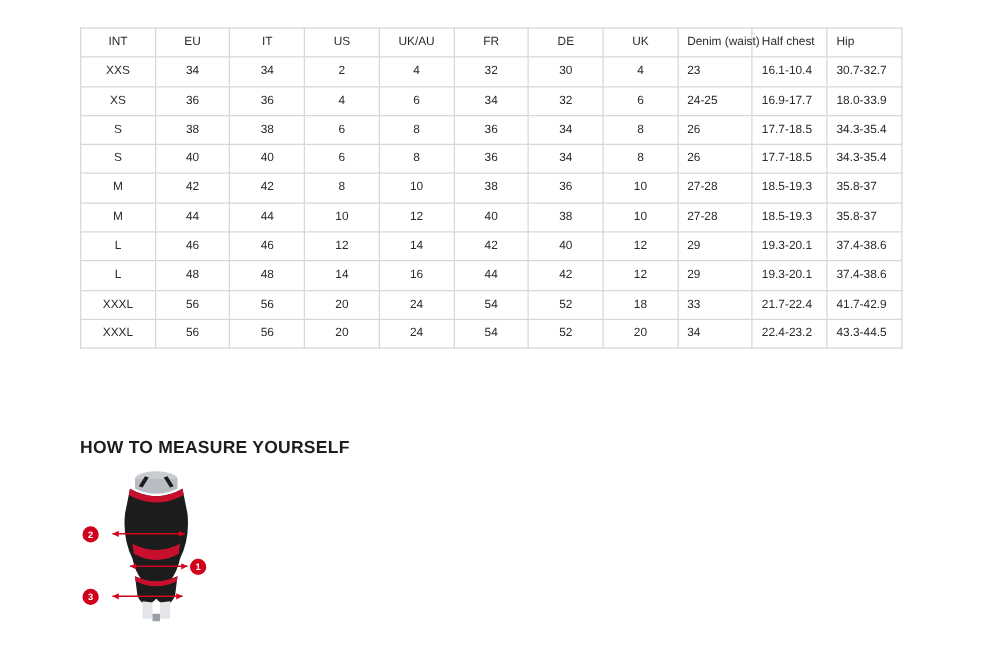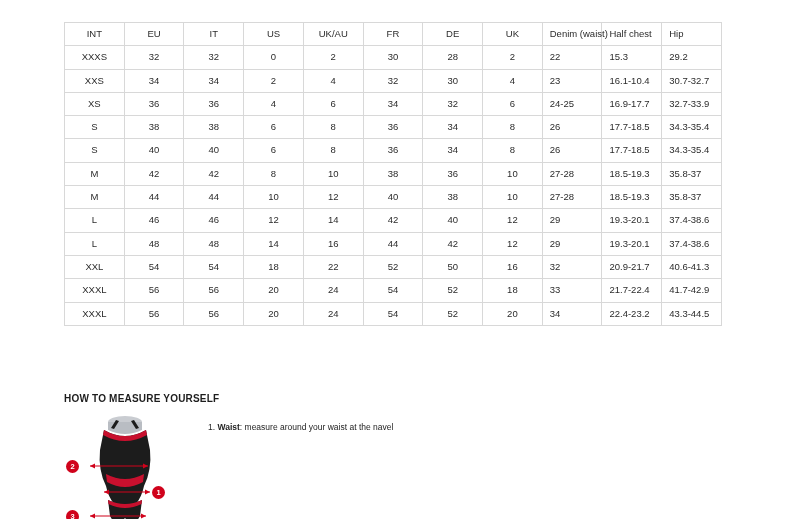--- a/index.html
+++ b/index.html
@@ -50,26 +50,25 @@
     padding-left: 7px;
   }
   
   .measure-section {
     position: absolute;
     left: 64px;
     top: 349px;
     width: 680px;
   }
   .measure-title {
-    font-size: 10px;
+    font-size: 14px;
     font-weight: bold;
     letter-spacing: 0.2px;
     color: #1d1d1d;
     margin-bottom: 8px;
-    margin-top: 44px;
   }
   .measure-body {
     position: relative;
     display: flex;
     align-items: flex-start;
   }
   .figure-box {
     position: relative;
     width: 122px;
     height: 125px;
@@ -123,33 +122,20 @@
             <th>FR</th>
             <th>DE</th>
             <th>UK</th>
             <th class="left-align">Denim (waist)</th>
             <th class="left-align">Half chest</th>
             <th class="left-align">Hip</th>
           </tr>
       </thead>
       <tbody id="table-body">
           <tr>
-            <td>XXXS</td>
-            <td>32</td>
-            <td>32</td>
-            <td>0</td>
-            <td>2</td>
-            <td>30</td>
-            <td>28</td>
-            <td>2</td>
-            <td class="left-align">22</td>
-            <td class="left-align">15.3</td>
-            <td class="left-align">29.2</td>
-          </tr>
-          <tr>
             <td>XXS</td>
             <td>34</td>
             <td>34</td>
             <td>2</td>
             <td>4</td>
             <td>32</td>
             <td>30</td>
             <td>4</td>
             <td class="left-align">23</td>
             <td class="left-align">16.1-10.4</td>
@@ -159,21 +145,21 @@
             <td>XS</td>
             <td>36</td>
             <td>36</td>
             <td>4</td>
             <td>6</td>
             <td>34</td>
             <td>32</td>
             <td>6</td>
             <td class="left-align">24-25</td>
             <td class="left-align">16.9-17.7</td>
-            <td class="left-align">32.7-33.9</td>
+            <td class="left-align">18.0-33.9</td>
           </tr>
           <tr>
             <td>S</td>
             <td>38</td>
             <td>38</td>
             <td>6</td>
             <td>8</td>
             <td>36</td>
             <td>34</td>
             <td>8</td>
@@ -238,33 +224,20 @@
             <td>48</td>
             <td>48</td>
             <td>14</td>
             <td>16</td>
             <td>44</td>
             <td>42</td>
             <td>12</td>
             <td class="left-align">29</td>
             <td class="left-align">19.3-20.1</td>
             <td class="left-align">37.4-38.6</td>
-          </tr>
-          <tr>
-            <td>XXL</td>
-            <td>54</td>
-            <td>54</td>
-            <td>18</td>
-            <td>22</td>
-            <td>52</td>
-            <td>50</td>
-            <td>16</td>
-            <td class="left-align">32</td>
-            <td class="left-align">20.9-21.7</td>
-            <td class="left-align">40.6-41.3</td>
           </tr>
           <tr>
             <td>XXXL</td>
             <td>56</td>
             <td>56</td>
             <td>20</td>
             <td>24</td>
             <td>54</td>
             <td>52</td>
             <td>18</td>
@@ -329,18 +302,17 @@
             <polygon points="26,104 31,101.5 31,106.5"></polygon>
             <polygon points="82,104 77,101.5 77,106.5"></polygon>
           </g>
         </svg>
         <div class="bullet b1">1</div>
         <div class="bullet b2">2</div>
         <div class="bullet b3">3</div>
       </div>
 
       <div class="notes" id="notes-list">
-          <div class="note"><span>1.</span> <b>Waist</b><span>: measure around your waist at the navel</span></div>
         </div>
     </div>
   </div>
 
 </div>
 
 </body></html>

